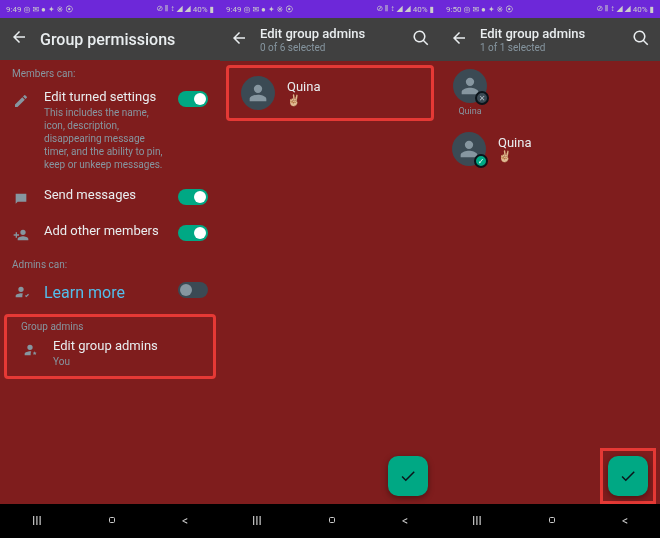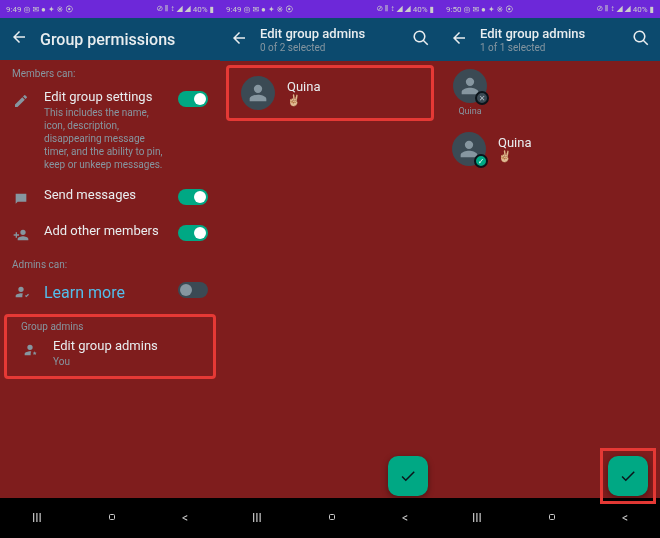--- a/index.html
+++ b/index.html
@@ -27,21 +27,21 @@
     display: flex;
     justify-content: space-between;
     align-items: center;
     padding: 9px 6px;
     font-size: 8px;
     color: #ccc;
   }
   .status-left, .status-right { display:flex; gap:2px; align-items:center;}
   .status-right .batt { font-size:8px; }
   .hdr {
-    background: #0c4a6e;
+    background: #404040;
     display: flex;
     align-items: center;
     padding: 8px 10px;
     gap: 12px;
   }
   .hdr.big { height: 42px; }
   .back-arrow svg, .search-icn svg { width:18px; height:18px; fill:#e9edef; }
   .hdr-title { font-size: 16px; font-weight:500; }
   .hdr-sub { font-size: 10px; color:#8696a0; margin-top:1px;}
   .hdr-block { display:flex; flex-direction:column; flex:1;}
@@ -115,21 +115,21 @@
     display:flex;align-items:center;justify-content:center;
     box-shadow:0 2px 6px rgba(0,0,0,0.4);
   }
   .fab svg{width:18px;height:18px;fill:#0b141a;}
   .fab-hl {
     position:absolute; bottom:34px; right:4px; width:56px; height:56px;
     border:3px solid #e53935;
   }
   
   .navbar {
-    height:40px;background:#000;display:flex;justify-content:space-around;align-items:center;
+    height:34px;background:#000;display:flex;justify-content:space-around;align-items:center;
   }
   .navbar .nbtn{color:#ccc;font-size:12px;}
   .navbar svg{width:12px;height:12px;fill:#ccc;}
 </style>
 </head>
 <body>
 
 <div class="phone">
   <div class="status-bar">
     <div class="status-left">
@@ -155,21 +155,21 @@
   <div class="content">
     <div class="section-label">Members can:</div>
 
     <div class="row">
       <div class="row-icon">
         <svg viewBox="0 0 24 24">
             <path d="M3 17.25V21h3.75l11-11-3.75-3.75-11 11zM20.7 7.05a1 1 0 0 0 0-1.41l-2.34-2.34a1 1 0 0 0-1.41 0L15 5.25 18.75 9l1.95-1.95z"></path>
           </svg>
       </div>
       <div class="row-body">
-        <div class="row-title">Edit group settings</div>
+        <div class="row-title">Edit turned settings</div>
         <div class="row-desc">This includes the name, icon, description, disappearing message timer, and the ability to pin, keep or unkeep messages.</div>
       </div>
       <div class="toggle on">
           <div class="knob"></div>
         </div>
     </div>
 
     <div class="row">
       <div class="row-icon">
         <svg viewBox="0 0 24 24">
@@ -253,21 +253,21 @@
   </div>
 
   <div class="hdr">
     <span class="back-arrow">
       <svg viewBox="0 0 24 24">
           <path d="M20 11H7.8l5.6-5.6L12 4l-8 8 8 8 1.4-1.4L7.8 13H20z"></path>
         </svg>
     </span>
     <div class="hdr-block">
       <span class="hdr-title" style="font-size:13px">Edit group admins</span>
-      <span class="hdr-sub">0 of 2 selected</span>
+      <span class="hdr-sub">0 of 6 selected</span>
     </div>
     <span class="search-icn">
       <svg viewBox="0 0 24 24">
           <path d="M10 2a8 8 0 1 0 4.9 14.3l5.4 5.4 1.4-1.4-5.4-5.4A8 8 0 0 0 10 2zm0 2a6 6 0 1 1-6 6 6 6 0 0 1 6-6z"></path>
         </svg>
     </span>
   </div>
 
   <div class="content">
     <div class="hl-red" style="margin:4px 6px 2px;">

